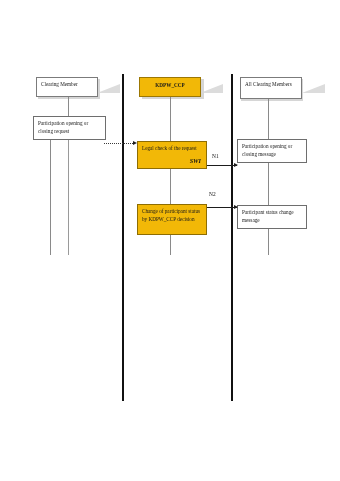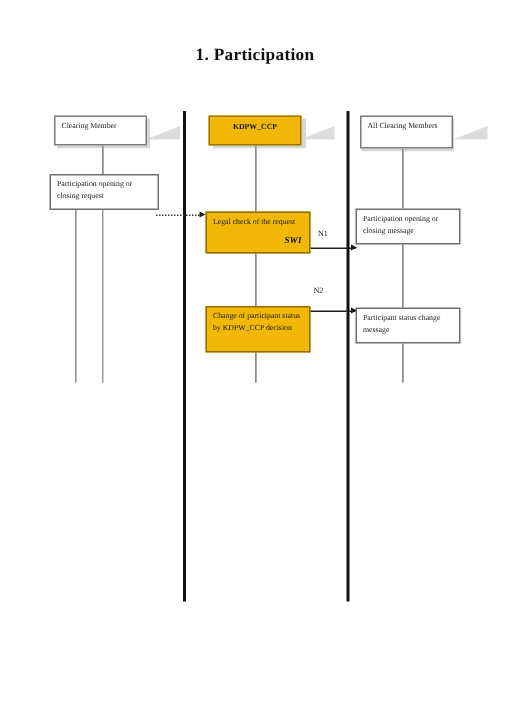--- a/index.html
+++ b/index.html
@@ -142,21 +142,20 @@
     color: #111111;
     z-index: 6;
     white-space: nowrap;
   }
 </style>
 </head>
 <body>
 
 <div id="page">
 
-  <div id="title">1. Participation</div>
 
   <div class="lifeline-thin" style="left:68px; top:99px; height:156px;"></div>
 
   <div class="lifeline-thick" style="left:122px; top:74px; height:327px;"></div>
 
   <div class="lifeline-thin" style="left:170px; top:99px; height:156px;"></div>
 
   <div class="lifeline-thick" style="left:231px; top:74px; height:327px;"></div>
   <div class="lifeline-thin" style="left:268px; top:99px; height:156px;"></div>
 

